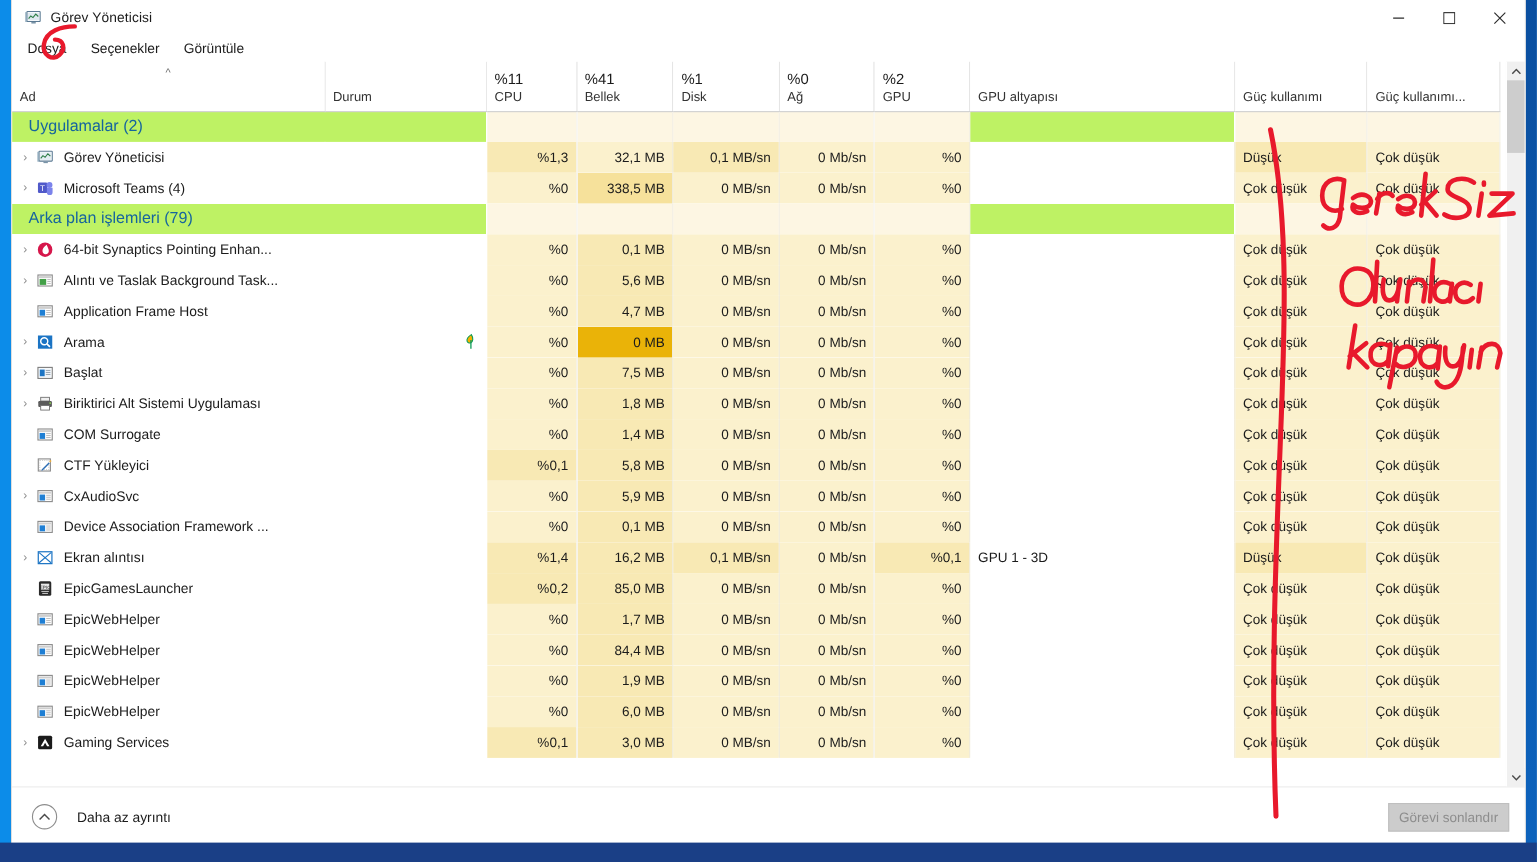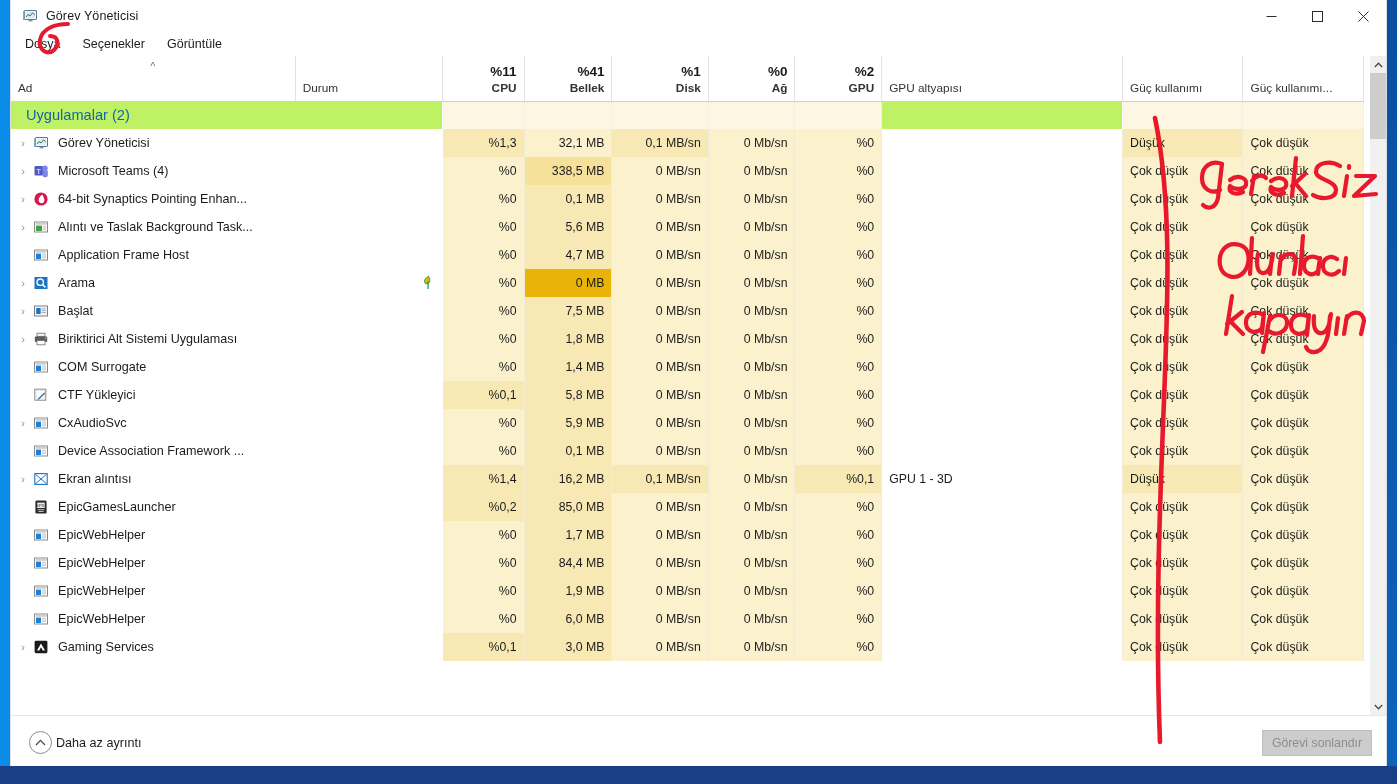--- a/index.html
+++ b/index.html
@@ -122,21 +122,21 @@
     border-bottom: 1px solid #cfcfcf;
     position: relative;
   }
   thead th .hdr-pct {
     display: block; font-size: 13.5px; color: #1b1b1b;
     line-height: 16px; margin-bottom: 1px;
   }
   thead th .hdr-lbl {
     display: block; font-size: 11.8px; color: #333; line-height: 14px;
   }
-  th.num { text-align: right; font-weight: bold; }
+  th.num { text-align: left; }
   th.txt { text-align: left; }
   #sort-caret {
     position: absolute; left: 50%; top: 6px; transform: translateX(-50%);
     font-size: 10px; color: #6b6b6b; line-height: 10px;
   }
 
   tbody td {
     height: 28px;
     padding: 0 7px;
     border-right: 1px solid #f0ead6;
@@ -198,21 +198,21 @@
   }
 
   
   #footer {
     height: 53px; flex: none;
     background: #ffffff;
     display: flex; align-items: center;
     padding: 0 14px 0 18px;
     position: relative;
   }
-  #less-details { display: flex; align-items: center; gap: 4px; }
+  #less-details { display: flex; align-items: center; gap: 18px; }
   #chev-circle {
     width: 23px; height: 23px; border-radius: 50%;
     border: 1px solid #8d8d8d;
     display: flex; align-items: center; justify-content: center;
     color: #4a4a4a; font-size: 10px;
   }
   #less-text { font-size: 12.6px; color: #1b1b1b; }
   #end-task {
     position: absolute; right: 14px; top: 14px;
     width: 110px; height: 26px;
@@ -388,20 +388,31 @@
             <td class="status-cell txt"><span></span></td>
             <td class="num h2">%0</td>
             <td class="num h4">338,5 MB</td>
             <td class="num h2">0 MB/sn</td>
             <td class="num h2">0 Mb/sn</td>
             <td class="num h2">%0</td>
             <td class="txt h0"></td>
             <td class="txt h2">Çok düşük</td>
             <td class="txt h2">Çok düşük</td>
           </tr>
+          <tr class="group">
+            <td class="plain" colspan="2"><span class="group-label">Arka plan işlemleri (79)</span></td>
+            <td class="heat"></td>
+            <td class="heat"></td>
+            <td class="heat"></td>
+            <td class="heat"></td>
+            <td class="heat"></td>
+            <td class="plain"></td>
+            <td class="heat"></td>
+            <td class="heat"></td>
+          </tr>
           <tr>
             <td class="name-cell">
               <div class="name-inner">
                 <span class="chev">›</span>
                 <span class="pic"><svg width="16" height="16" viewBox="0 0 16 16">
                     <circle cx="8" cy="8" r="6.6" fill="#d6174b"></circle>
                     <path d="M9.4 3.4C7 5.2 5.6 7 5.6 9c0 1.9 1.2 3.2 2.9 3.2 1.7 0 2.9-1.3 2.9-3 0-2-1.3-3.9-2-5.8z" fill="#fff"></path>
                   </svg></span>
                 <span class="pname">64-bit Synaptics Pointing Enhan...</span>
               </div>

